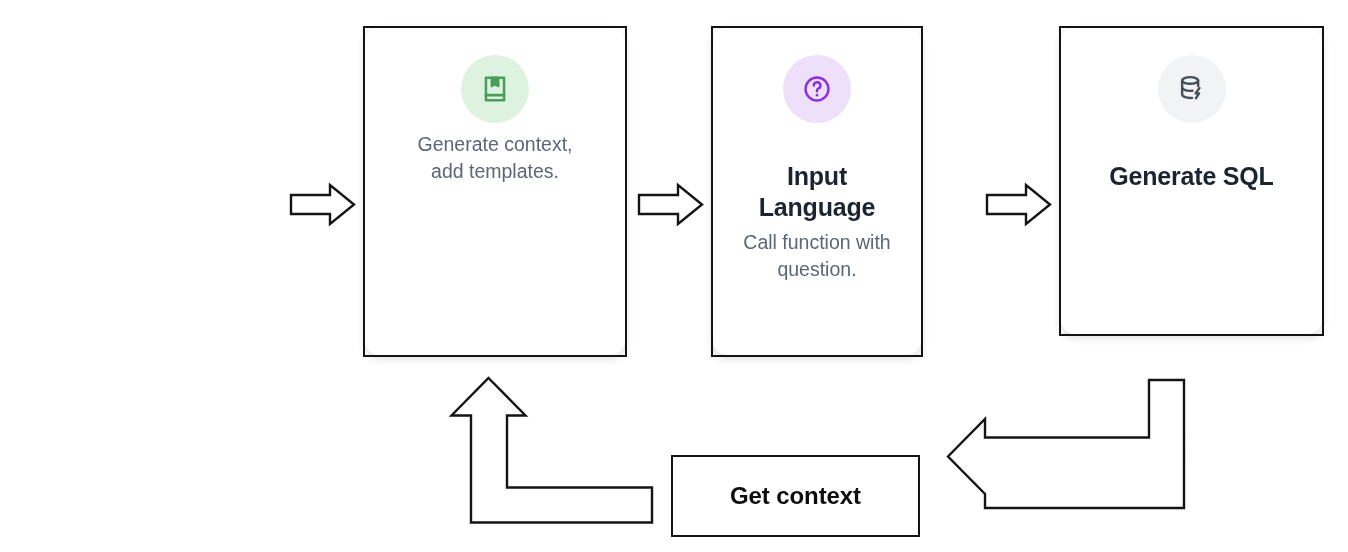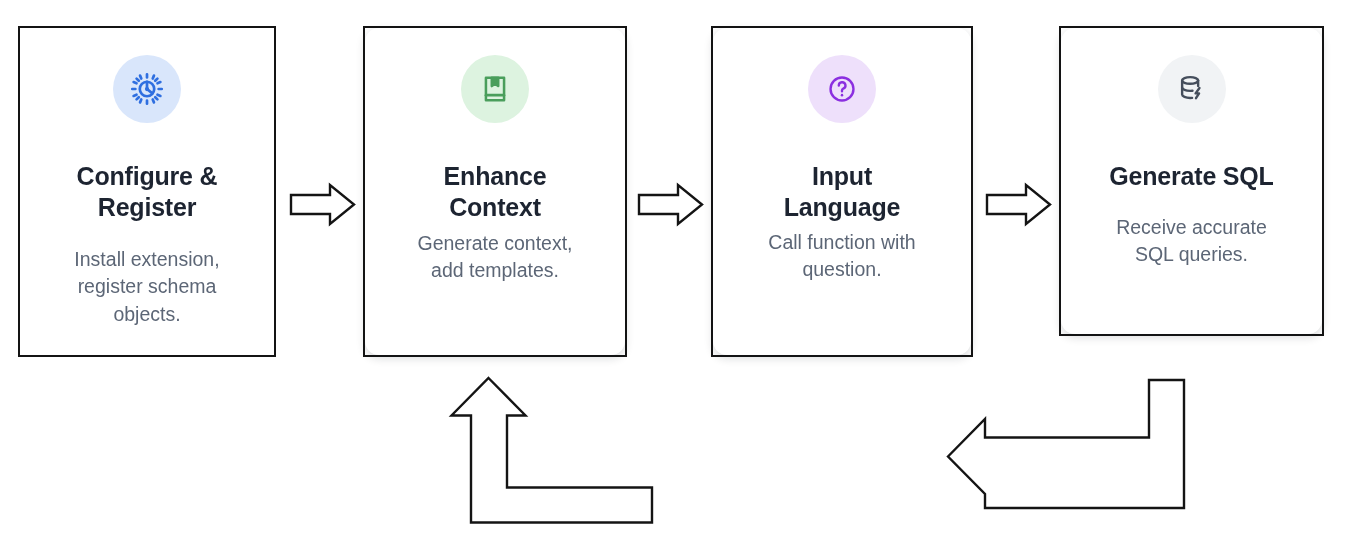--- a/index.html
+++ b/index.html
@@ -117,70 +117,48 @@
     font-weight: bold;
     color: #0d0d0d;
     letter-spacing: -0.1px;
   }
 </style>
 </head>
 <body>
 
 <div id="stage">
 
-  <div class="card" id="card-1" style="left:18px; top:26px; width:258px; height:331px;">
-    <div class="card-inner">
-      <div class="icon-circle" style="background:#d9e6fb;">
-        <svg width="34" height="34" viewBox="0 0 24 24" fill="none" stroke="#2f6fe0" stroke-width="1.9" stroke-linecap="round" stroke-linejoin="round">
-          <circle cx="12" cy="12" r="5.1"></circle>
-          <circle cx="12" cy="12" r="1.5" fill="#2f6fe0" stroke="none"></circle>
-          <path d="M12 6.9 L12 12 L15.8 15.1"></path>
-          <path d="M12 1.6v2.2M12 20.2v2.2M22.4 12h-2.2M3.8 12H1.6"></path>
-          <path d="M19.35 4.65l-1.56 1.56M6.21 17.79l-1.56 1.56M19.35 19.35l-1.56-1.56M6.21 6.21L4.65 4.65"></path>
-          <path d="M16.9 2.55l-0.85 2.05M7.95 19.4l-0.85 2.05M21.45 16.9l-2.05-0.85M4.6 7.95l-2.05-0.85"></path>
-          <path d="M21.45 7.1l-2.05 0.85M4.6 16.05l-2.05 0.85M16.9 21.45l-0.85-2.05M7.95 4.6L7.1 2.55"></path>
-        </svg>
-      </div>
-      <div class="card-title">Configure &amp;
-Register</div>
-      <div class="card-desc">Install extension,
-register schema
-objects.</div>
-    </div>
-  </div>
 
   <div class="connector" style="left:290px; top:184px;">
     <svg width="66" height="42" viewBox="0 0 66 42">
       <polygon points="1,11 40,11 40,1 64,20.5 40,40 40,30 1,30" fill="#ffffff" stroke="#141414" stroke-width="2.4" stroke-linejoin="miter"></polygon>
     </svg>
   </div>
 
   <div class="card rounded" id="card-2" style="left:363px; top:26px; width:264px; height:331px;">
     <div class="card-inner">
       <div class="icon-circle" style="background:#ddf3e0;">
         <svg width="32" height="32" viewBox="0 0 24 24" fill="none" stroke="#4a9e5c" stroke-width="1.9" stroke-linecap="round" stroke-linejoin="round">
           <path d="M5.2 3.6h13.6v16.8H5.2z"></path>
           <path d="M5.2 16.6h13.6"></path>
           <path d="M9.6 3.6h4.8v6.2l-2.4-1.8-2.4 1.8z" fill="#4a9e5c" stroke="#4a9e5c"></path>
         </svg>
       </div>
-      <div class="card-title">Enhance
-Context</div>
       <div class="card-desc">Generate context,
 add templates.</div>
     </div>
   </div>
 
   <div class="connector" style="left:638px; top:184px;">
     <svg width="66" height="42" viewBox="0 0 66 42">
       <polygon points="1,11 40,11 40,1 64,20.5 40,40 40,30 1,30" fill="#ffffff" stroke="#141414" stroke-width="2.4" stroke-linejoin="miter"></polygon>
     </svg>
   </div>
 
-  <div class="card rounded" id="card-3" style="left:711px; top:26px; width:262px; height:331px;">
+  <div class="card rounded" id="card-3" style="left:711px; top:26px; width:212px; height:331px;">
     <div class="card-inner">
       <div class="icon-circle" style="background:#eee0fb;">
         <svg width="32" height="32" viewBox="0 0 24 24" fill="none" stroke="#8b2fe0" stroke-width="1.8" stroke-linecap="round" stroke-linejoin="round">
           <circle cx="12" cy="12" r="8.6"></circle>
           <path d="M9.6 9.4a2.5 2.5 0 1 1 3.3 2.4c-0.6 0.23-0.9 0.78-0.9 1.4v0.5"></path>
           <circle cx="12" cy="16.6" r="0.95" fill="#8b2fe0" stroke="none"></circle>
         </svg>
       </div>
       <div class="card-title">Input
 Language</div>
@@ -200,31 +178,32 @@
       <div class="icon-circle" style="background:#f1f3f5;">
         <svg width="32" height="32" viewBox="0 0 24 24" fill="none" stroke="#454e5c" stroke-width="1.8" stroke-linecap="round" stroke-linejoin="round">
           <ellipse cx="10.6" cy="5.6" rx="6" ry="2.5"></ellipse>
           <path d="M4.6 5.6v10.6c0 1.38 2.69 2.5 6 2.5 0.5 0 1-0.026 1.46-0.074"></path>
           <path d="M16.6 5.6v4.2"></path>
           <path d="M4.6 10.9c0 1.38 2.69 2.5 6 2.5 0.62 0 1.22-0.04 1.78-0.112"></path>
           <path d="M17.6 11.2l-2.9 4.1h2.6l-2.3 3.6"></path>
         </svg>
       </div>
       <div class="card-title">Generate SQL</div>
-      <div class="card-desc">Receive accurate
-SQL queries.</div>
     </div>
   </div>
 
   <div class="connector" style="left:446px; top:374px;">
     <svg width="215" height="156" viewBox="0 0 215 156">
       <polygon points="42.5,4 79.5,41.5 61,41.5 61,113.5 206,113.5 206,148.5 25,148.5 25,41.5 5.5,41.5" fill="#ffffff" stroke="#141414" stroke-width="2.4" stroke-linejoin="miter"></polygon>
     </svg>
   </div>
 
+  <div id="get-context-box">
+    <span id="get-context-label">Get context</span>
+  </div>
 
   <div class="connector" style="left:930px; top:376px;">
     <svg width="266" height="136" viewBox="0 0 266 136">
       <polygon points="6,122 13,122 13,122" fill="none" stroke="none"></polygon>
       <polygon points="18,80.5 55,43 55,61.5 219,61.5 219,4 254,4 254,132 55,132 55,118 " fill="#ffffff" stroke="#141414" stroke-width="2.4" stroke-linejoin="miter"></polygon>
     </svg>
   </div>
 
 </div>
 

